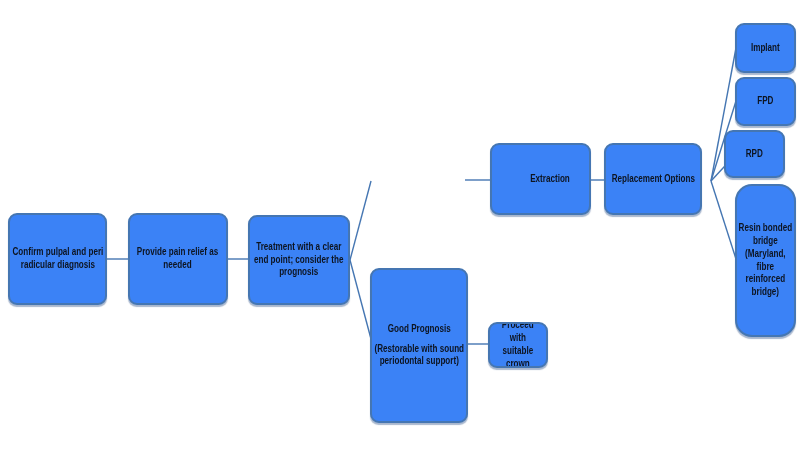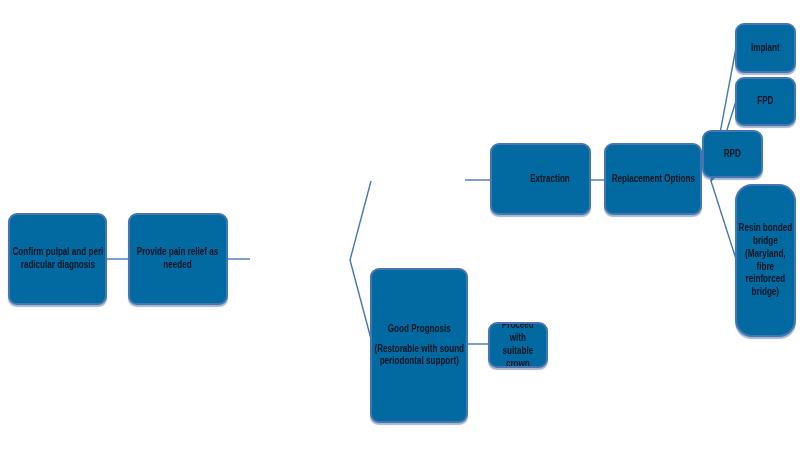--- a/index.html
+++ b/index.html
@@ -16,21 +16,21 @@
     overflow: hidden;
   }
   #connectors {
     position: absolute;
     left: 0; top: 0;
     width: 800px; height: 451px;
   }
   .node {
     position: absolute;
     box-sizing: border-box;
-    background: #0369a1;
+    background: #3b82f6;
     border: 2px solid #4576b2;
     border-radius: 9px;
     box-shadow: 0 2px 1px -0.5px rgba(62, 96, 146, 0.45);
     display: flex;
     align-items: center;
     justify-content: center;
     text-align: center;
     font-weight: bold;
     font-size: 10px;
     line-height: 1.28;
@@ -53,21 +53,21 @@
   #node-confirm     { left:   8px; top: 213px; width:  99px; height:  92px; }
   #node-pain        { left: 128px; top: 213px; width: 100px; height:  92px; }
   #node-treatment   { left: 248px; top: 215px; width: 102px; height:  90px; }
   #node-poor        { left: 370px; top:  97px; width:  96px; height: 165px; }
   #node-good        { left: 370px; top: 268px; width:  98px; height: 155px; }
   #node-extraction  { left: 490px; top: 143px; width: 101px; height:  72px; padding-left: 18px; }
   #node-replacement { left: 604px; top: 143px; width:  98px; height:  72px; }
   #node-proceed     { left: 488px; top: 322px; width:  60px; height:  46px; padding: 12px; }
   #node-implant     { left: 735px; top:  23px; width:  61px; height:  50px; }
   #node-fpd         { left: 735px; top:  77px; width:  61px; height:  49px; }
-  #node-rpd         { left: 702px; top: 130px; width:  61px; height:  48px; }
+  #node-rpd         { left: 724px; top: 130px; width:  61px; height:  48px; }
   #node-resin       { left: 735px; top: 184px; width:  61px; height: 153px; border-radius: 17px; }
 </style>
 </head>
 <body>
 
 <div id="stage">
 
   <svg id="connectors" viewBox="0 0 800 451" xmlns="http://www.w3.org/2000/svg">
     <g stroke="#4576b2" stroke-width="1.4" fill="none">
       <line x1="106" y1="259" x2="130" y2="259"></line>
@@ -85,20 +85,23 @@
   </svg>
 
   <div class="node" id="node-confirm">
     <div class="node-text">Confirm pulpal and peri radicular diagnosis</div>
   </div>
 
   <div class="node" id="node-pain">
     <div class="node-text">Provide pain relief as needed</div>
   </div>
 
+  <div class="node" id="node-treatment">
+    <div class="node-text">Treatment  with a clear end point; consider the prognosis</div>
+  </div>
 
 
   <div class="node" id="node-good">
     <div class="node-text">
       <span class="title">Good Prognosis</span>
       <span class="detail">(Restorable with sound periodontal support)</span>
     </div>
   </div>
 
   <div class="node" id="node-extraction">

